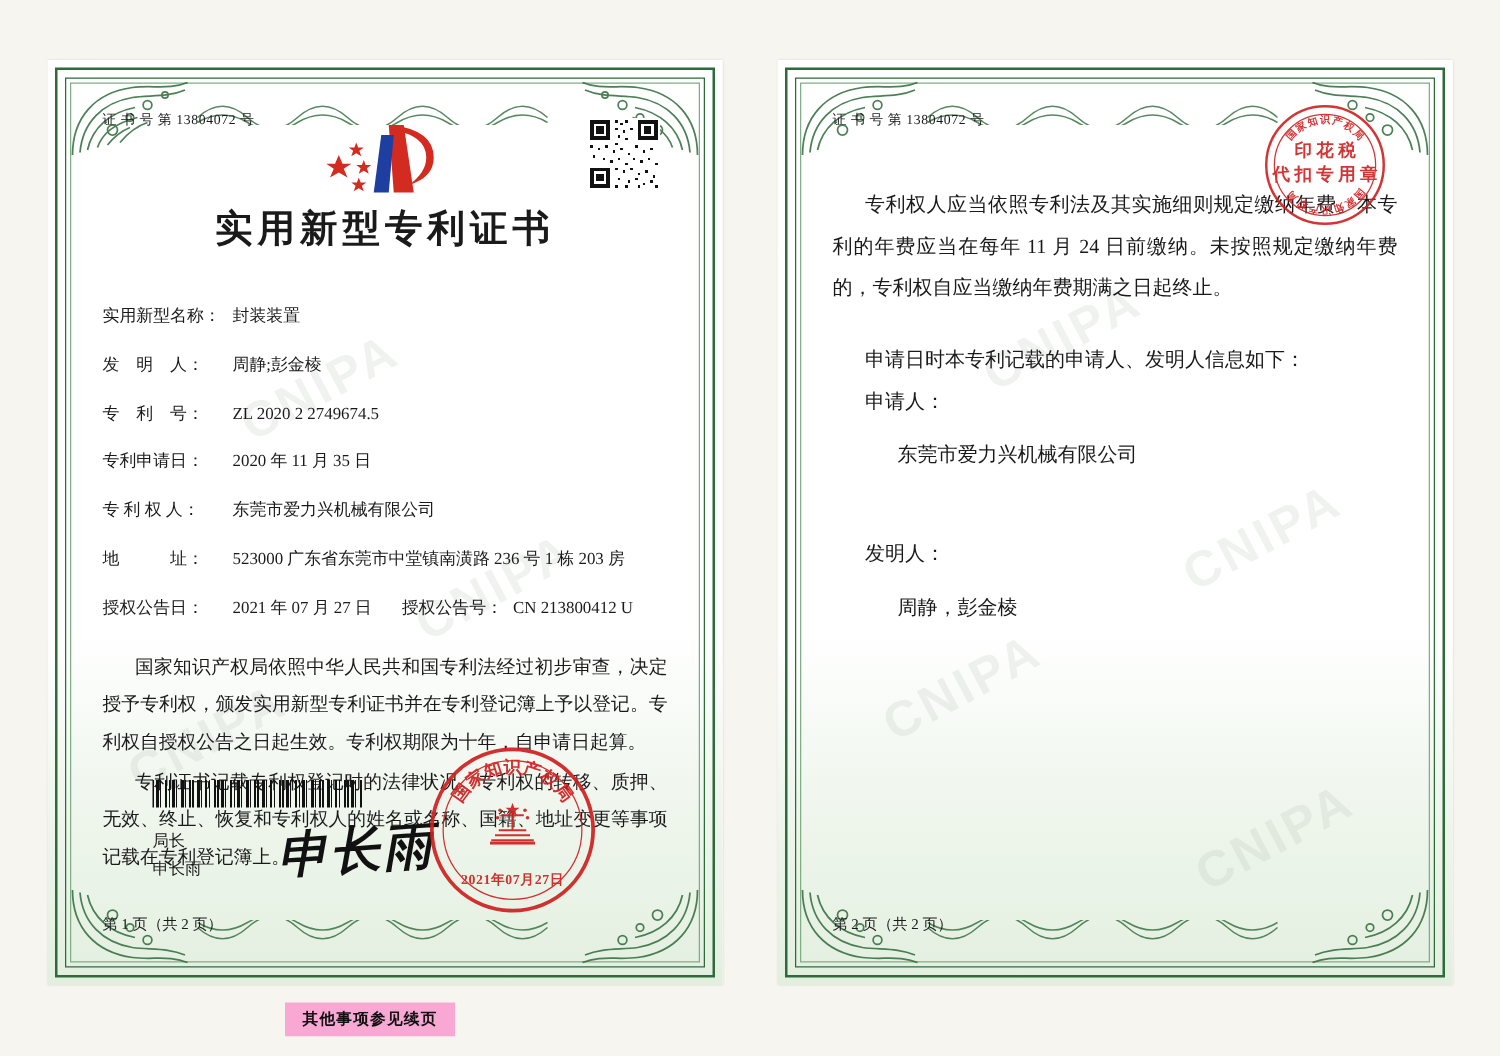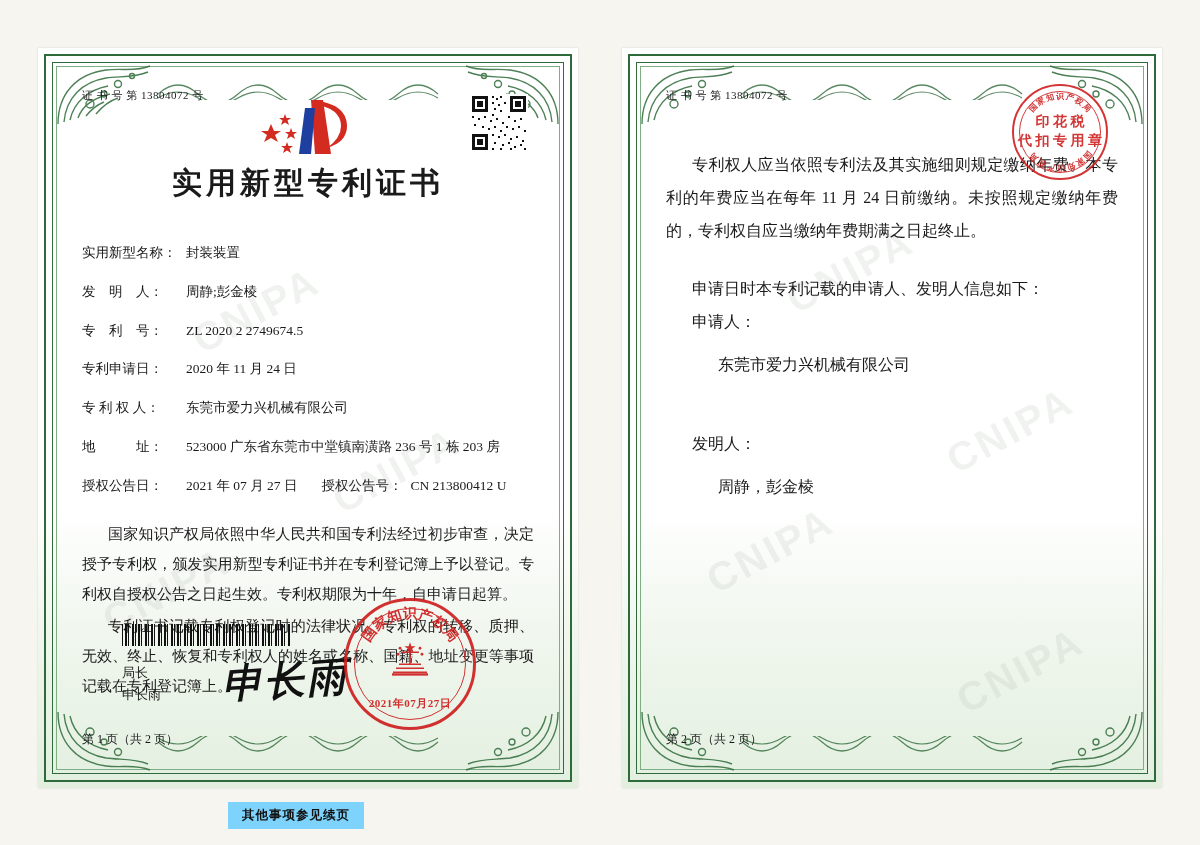--- a/index.html
+++ b/index.html
@@ -280,21 +280,21 @@
     bottom: 6px;
     text-align: left;
     font-size: 12px;
   }
 
   
   .note-tab {
     position: absolute;
     left: 228px;
     bottom: 16px;
-    background: #7dd3fc;
+    background: #f9a8d4;
     padding: 5px 14px;
     font-size: 12.5px;
     font-weight: bold;
     letter-spacing: 1px;
     color: #111;
   }
 </style>
 </head>
 <body>
 
@@ -467,21 +467,21 @@
         <div class="row">
           <span class="lbl">发　明　人：</span>
           <span class="val">周静;彭金棱</span>
         </div>
         <div class="row">
           <span class="lbl">专　利　号：</span>
           <span class="val">ZL 2020 2 2749674.5</span>
         </div>
         <div class="row">
           <span class="lbl">专利申请日：</span>
-          <span class="val">2020 年 11 月 24 日</span>
+          <span class="val">2020 年 11 月 35 日</span>
         </div>
         <div class="row">
           <span class="lbl">专 利 权 人：</span>
           <span class="val">东莞市爱力兴机械有限公司</span>
         </div>
         <div class="row">
           <span class="lbl">地　　　址：</span>
           <span class="val">523000  广东省东莞市中堂镇南潢路 236 号 1 栋 203 房</span>
         </div>
         <div class="row dual">

